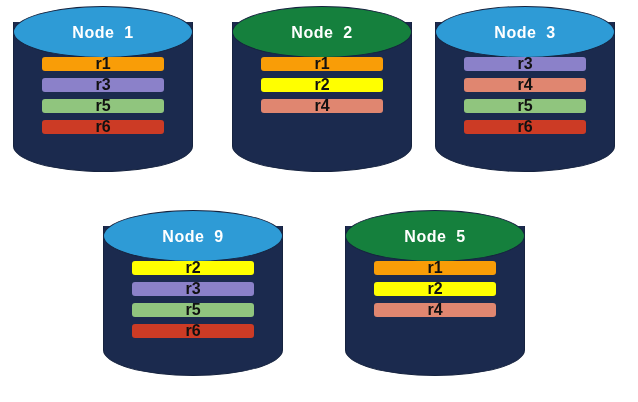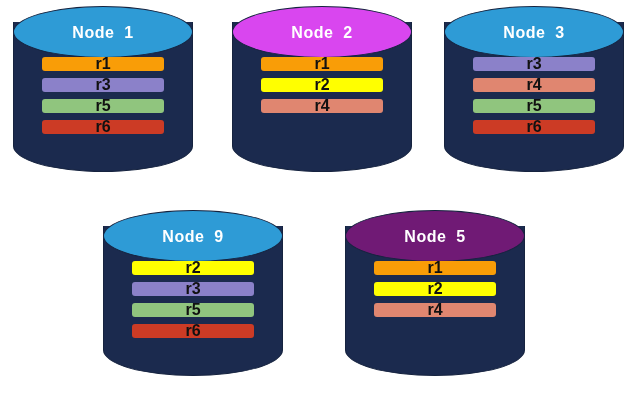--- a/index.html
+++ b/index.html
@@ -126,36 +126,36 @@
           <span class="record-label" style="color: rgb(17, 17, 17);">r5</span>
         </div>
         <div class="record" style="background: rgb(204, 59, 37);">
           <span class="record-label" style="color: rgb(17, 17, 17);">r6</span>
         </div>
       </div>
     </div>
     <div class="node" style="left: 232px; top: 6px;">
       <div class="cyl-body" style="background: rgb(27, 42, 78);"></div>
       <div class="cyl-body-top" style="background: rgb(27, 42, 78);"></div>
-      <div class="cyl-top" style="background: #d946ef;">
+      <div class="cyl-top" style="background: #15803d;">
         <div class="node-label" style="color: rgb(255, 255, 255);">Node  2</div>
       </div>
       <div class="records">
         <div class="record" style="background: rgb(249, 157, 7);">
           <span class="record-label" style="color: rgb(17, 17, 17);">r1</span>
         </div>
         <div class="record" style="background: rgb(255, 255, 0);">
           <span class="record-label" style="color: rgb(17, 17, 17);">r2</span>
         </div>
         <div class="record" style="background: rgb(224, 134, 112);">
           <span class="record-label" style="color: rgb(17, 17, 17);">r4</span>
         </div>
       </div>
     </div>
-    <div class="node" style="left: 444px; top: 6px;">
+    <div class="node" style="left: 435px; top: 6px;">
       <div class="cyl-body" style="background: rgb(27, 42, 78);"></div>
       <div class="cyl-body-top" style="background: rgb(27, 42, 78);"></div>
       <div class="cyl-top" style="background: rgb(46, 155, 214);">
         <div class="node-label" style="color: rgb(255, 255, 255);">Node  3</div>
       </div>
       <div class="records">
         <div class="record" style="background: rgb(139, 129, 201);">
           <span class="record-label" style="color: rgb(17, 17, 17);">r3</span>
         </div>
         <div class="record" style="background: rgb(224, 134, 112);">
@@ -186,21 +186,21 @@
           <span class="record-label" style="color: rgb(17, 17, 17);">r5</span>
         </div>
         <div class="record" style="background: rgb(204, 59, 37);">
           <span class="record-label" style="color: rgb(17, 17, 17);">r6</span>
         </div>
       </div>
     </div>
     <div class="node" style="left: 345px; top: 210px;">
       <div class="cyl-body" style="background: rgb(27, 42, 78);"></div>
       <div class="cyl-body-top" style="background: rgb(27, 42, 78);"></div>
-      <div class="cyl-top" style="background: #701a75;">
+      <div class="cyl-top" style="background: #15803d;">
         <div class="node-label" style="color: rgb(255, 255, 255);">Node  5</div>
       </div>
       <div class="records">
         <div class="record" style="background: rgb(249, 157, 7);">
           <span class="record-label" style="color: rgb(17, 17, 17);">r1</span>
         </div>
         <div class="record" style="background: rgb(255, 255, 0);">
           <span class="record-label" style="color: rgb(17, 17, 17);">r2</span>
         </div>
         <div class="record" style="background: rgb(224, 134, 112);">

